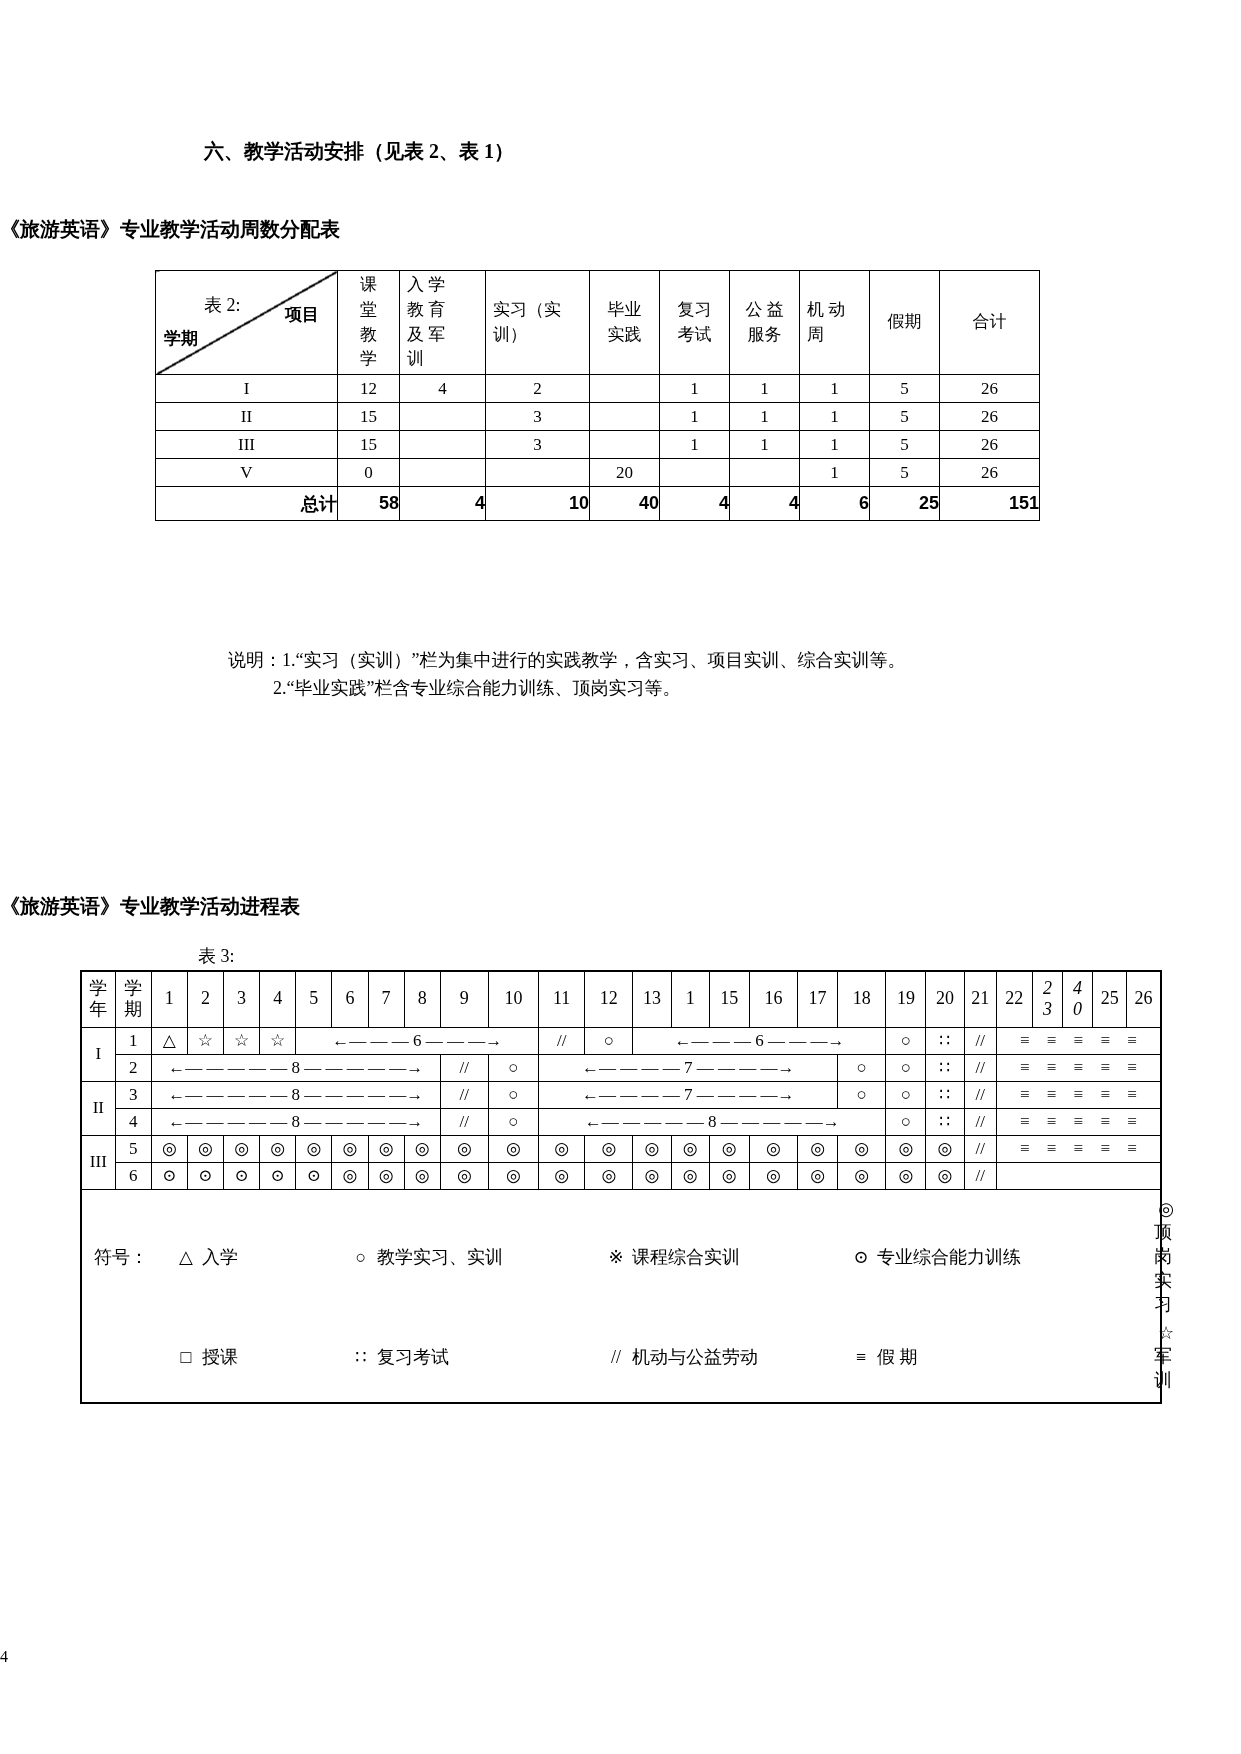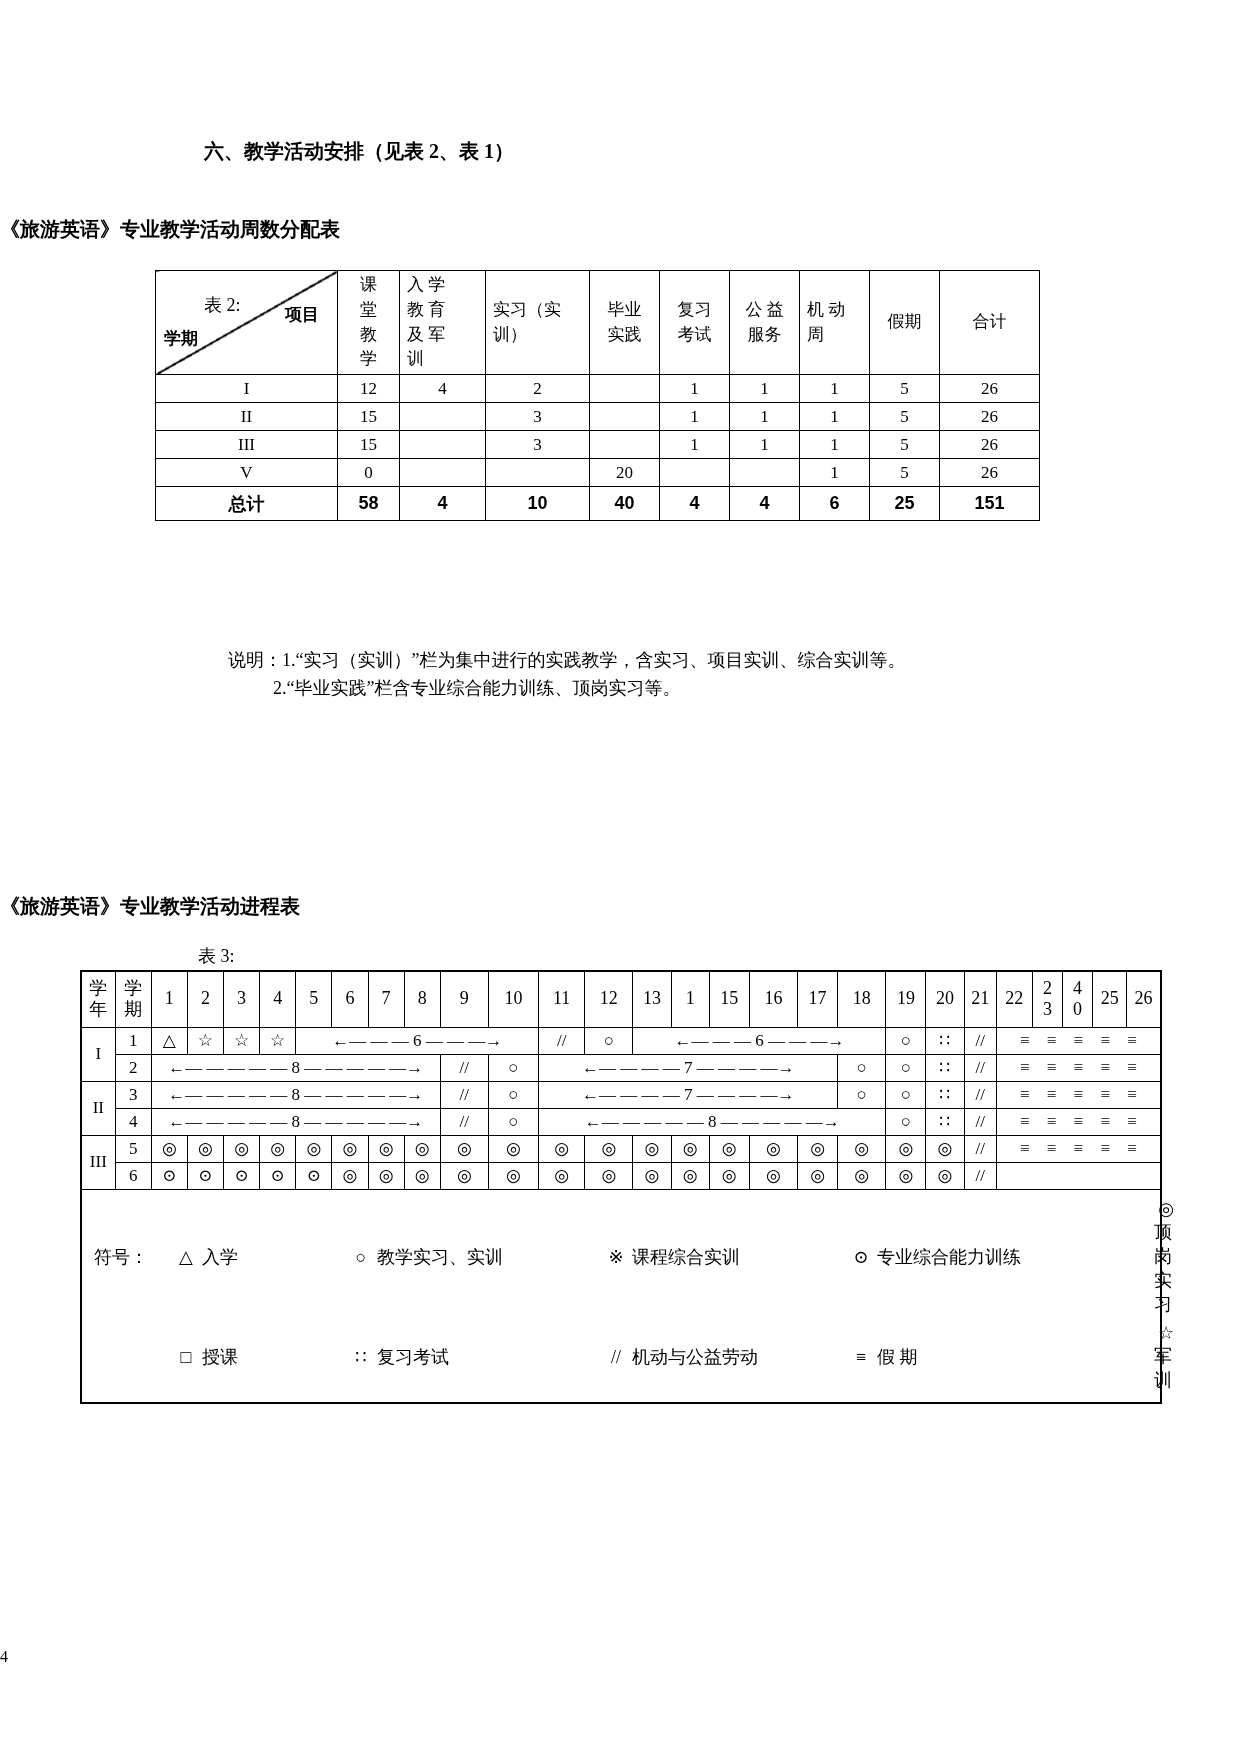--- a/index.html
+++ b/index.html
@@ -18,33 +18,33 @@
   #note1{left:228px;top:648px;font-size:18px;}
   #note2{left:273px;top:676px;font-size:18px;}
   #page-num{top:1648px;font-size:16px;}
 
   
   #table2{left:155px;top:270px;border-collapse:collapse;table-layout:fixed;width:884px;}
   #table2 td{border:1px solid #000;text-align:center;vertical-align:middle;font-size:17px;padding:0;}
   #table2 tr.t2h td{height:104px;white-space:pre-line;line-height:1.45;}
   #table2 td.hl{text-align:left;padding-left:7px;}
   #table2 tr.dr td{height:28px;}
-  #table2 tr.total td{height:34px;font-weight:bold;font-family:"Liberation Sans","DejaVu Sans",sans-serif;font-size:18px;}
+  #table2 tr.total td{height:34px;font-weight:bold;font-family:"Liberation Sans","DejaVu Sans",sans-serif;font-size:18px;text-align:right;}
   td.diag{position:relative;
      background:linear-gradient(to bottom right,transparent calc(50% - 1px),#000 calc(50% - 1px),#000 calc(50% + 1px),transparent calc(50% + 1px));}
   td.diag span{position:absolute;font-size:17px;font-weight:bold;}
   .dtr{top:32px;right:18px;}
   .dbl{bottom:22px;left:8px;}
 
   
   #table3{left:80px;top:970px;border-collapse:collapse;table-layout:fixed;width:1082px;border:2px solid #000;}
   #table3 th,#table3 td{border:1px solid #000;text-align:center;vertical-align:middle;font-weight:normal;padding:0;}
   #table3 tr.t3h th{height:56px;font-size:18px;line-height:1.2;}
   #table3 th.two{white-space:pre-line;}
-  #table3 th.wrap{word-break:break-all;padding:0 8px;line-height:1.05;font-size:17px;}
+  #table3 th.wrap{word-break:break-all;padding:0 8px;line-height:1.05;font-size:17px;font-style:italic;}
   #table3 tr.t3r td{height:27px;font-size:17px;}
   #table3 td.yr{font-size:18px;}
   #table3 td.arrow{font-size:16px;white-space:nowrap;overflow:hidden;}
   #table3 td.heq{word-spacing:13px;font-size:15px;}
   #table3 td.ring{font-size:18px;}
   #table3 td.sl{font-size:16px;}
   #table3 td.dd{font-size:17px;letter-spacing:1px;}
 
   
   #table3 td.lgcell{text-align:left;}

